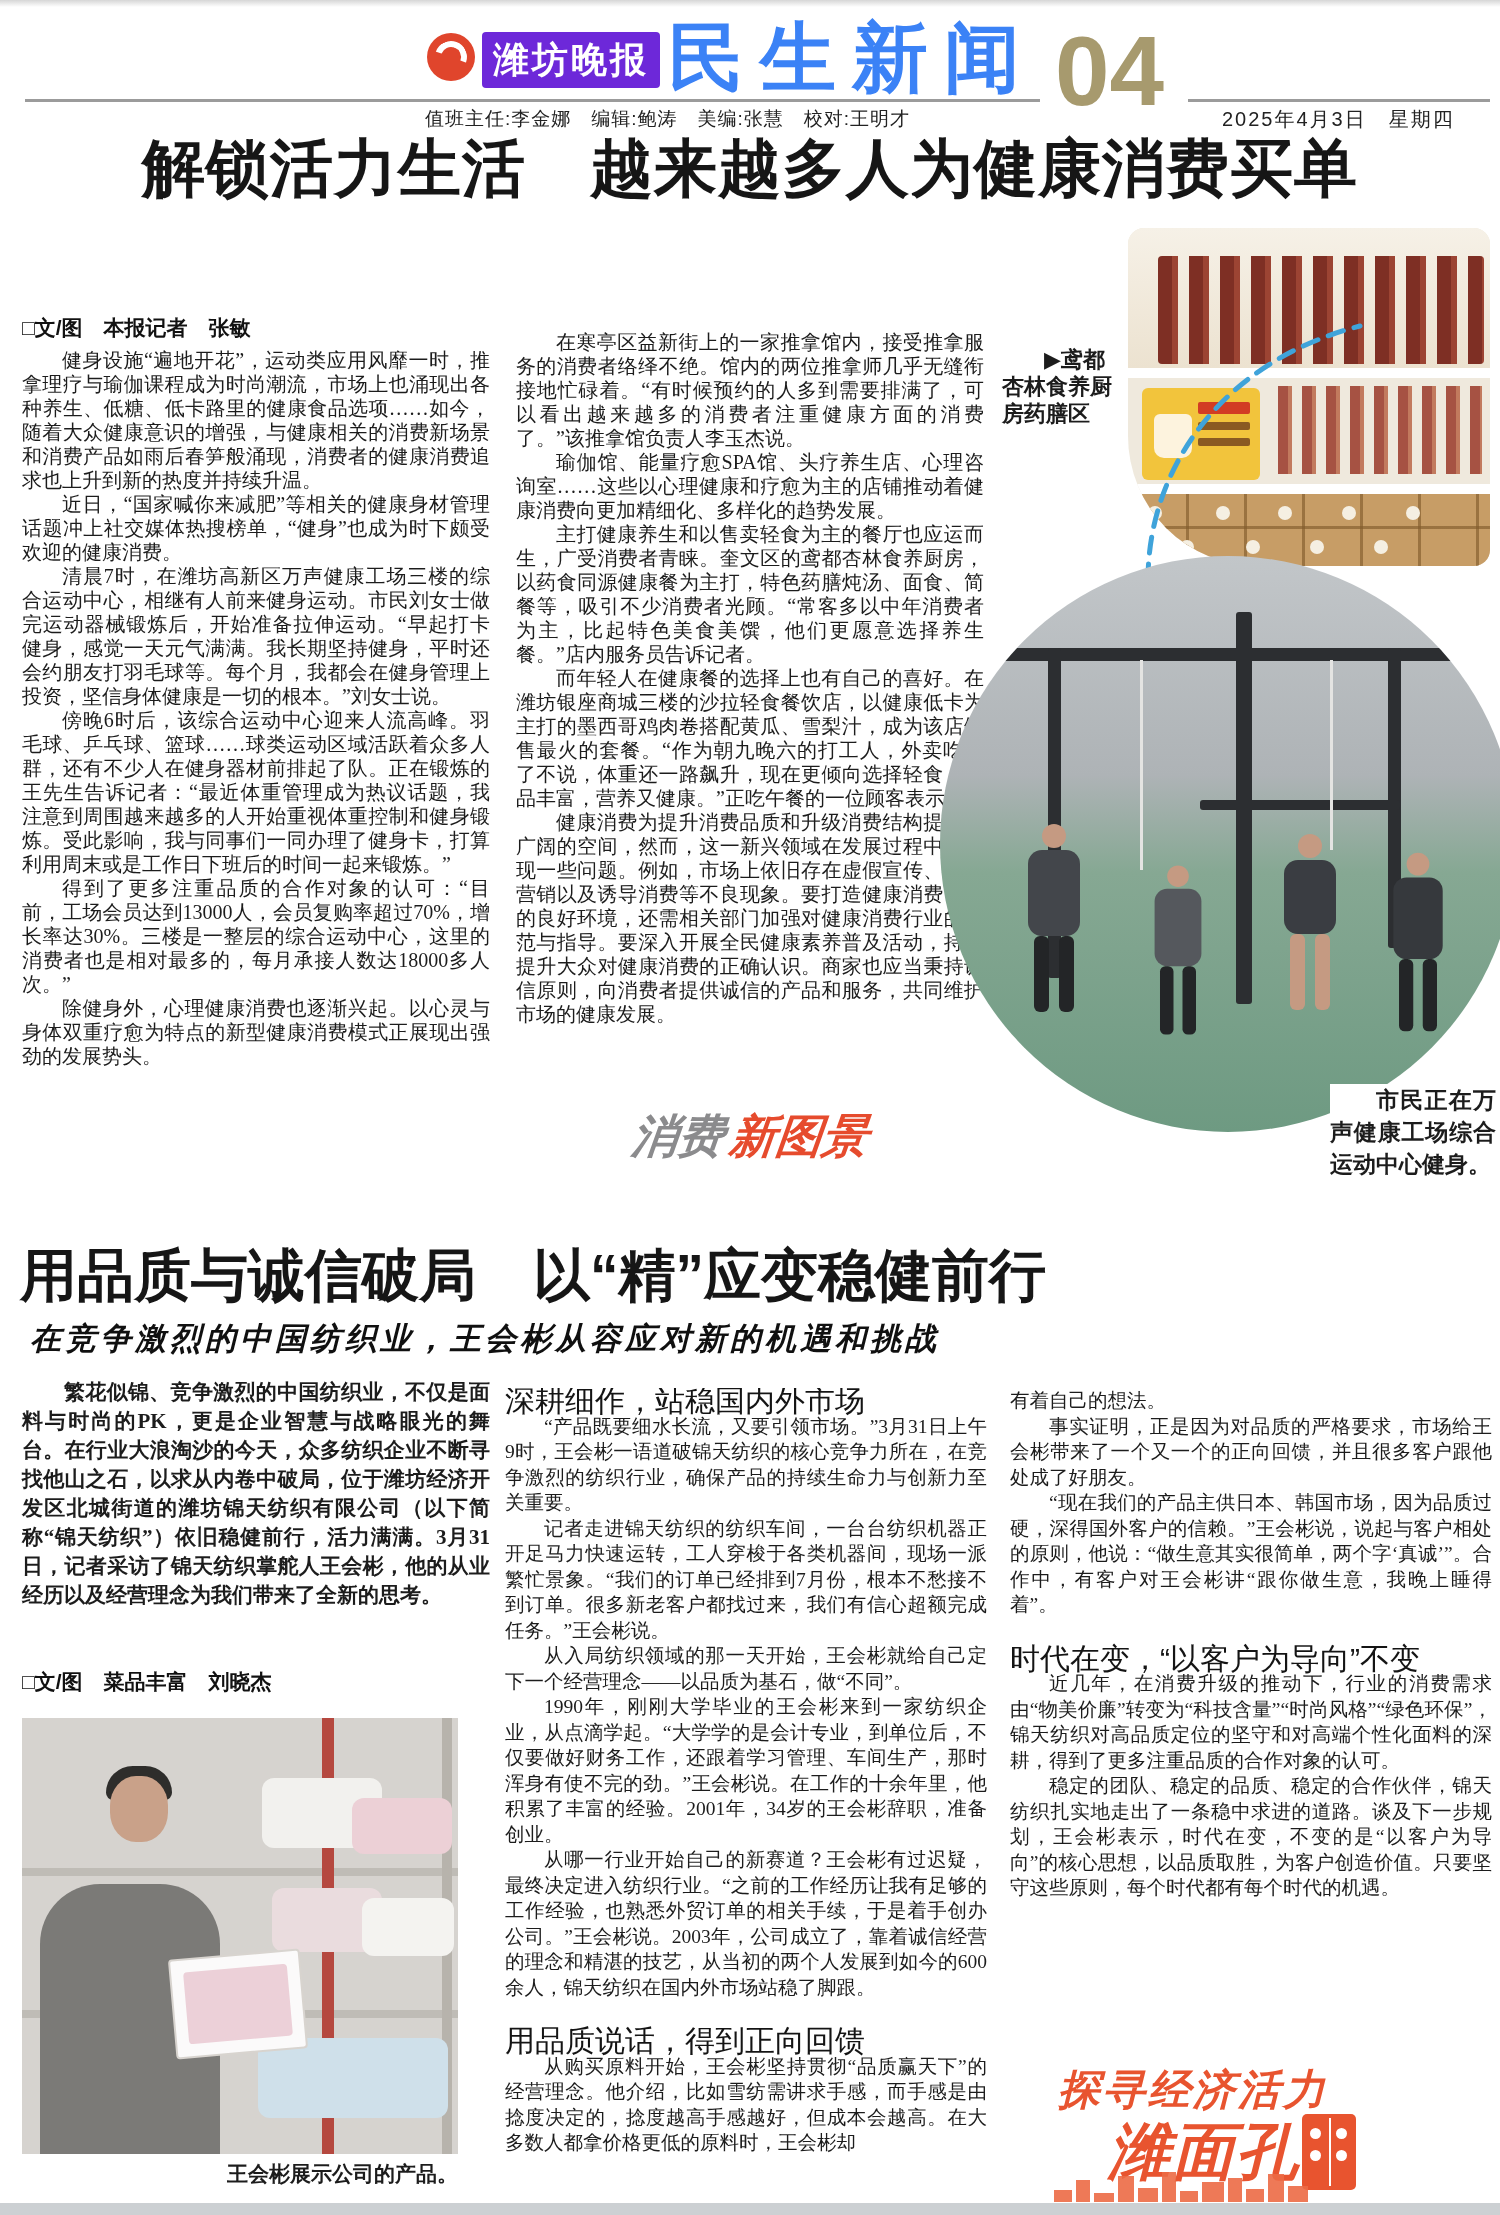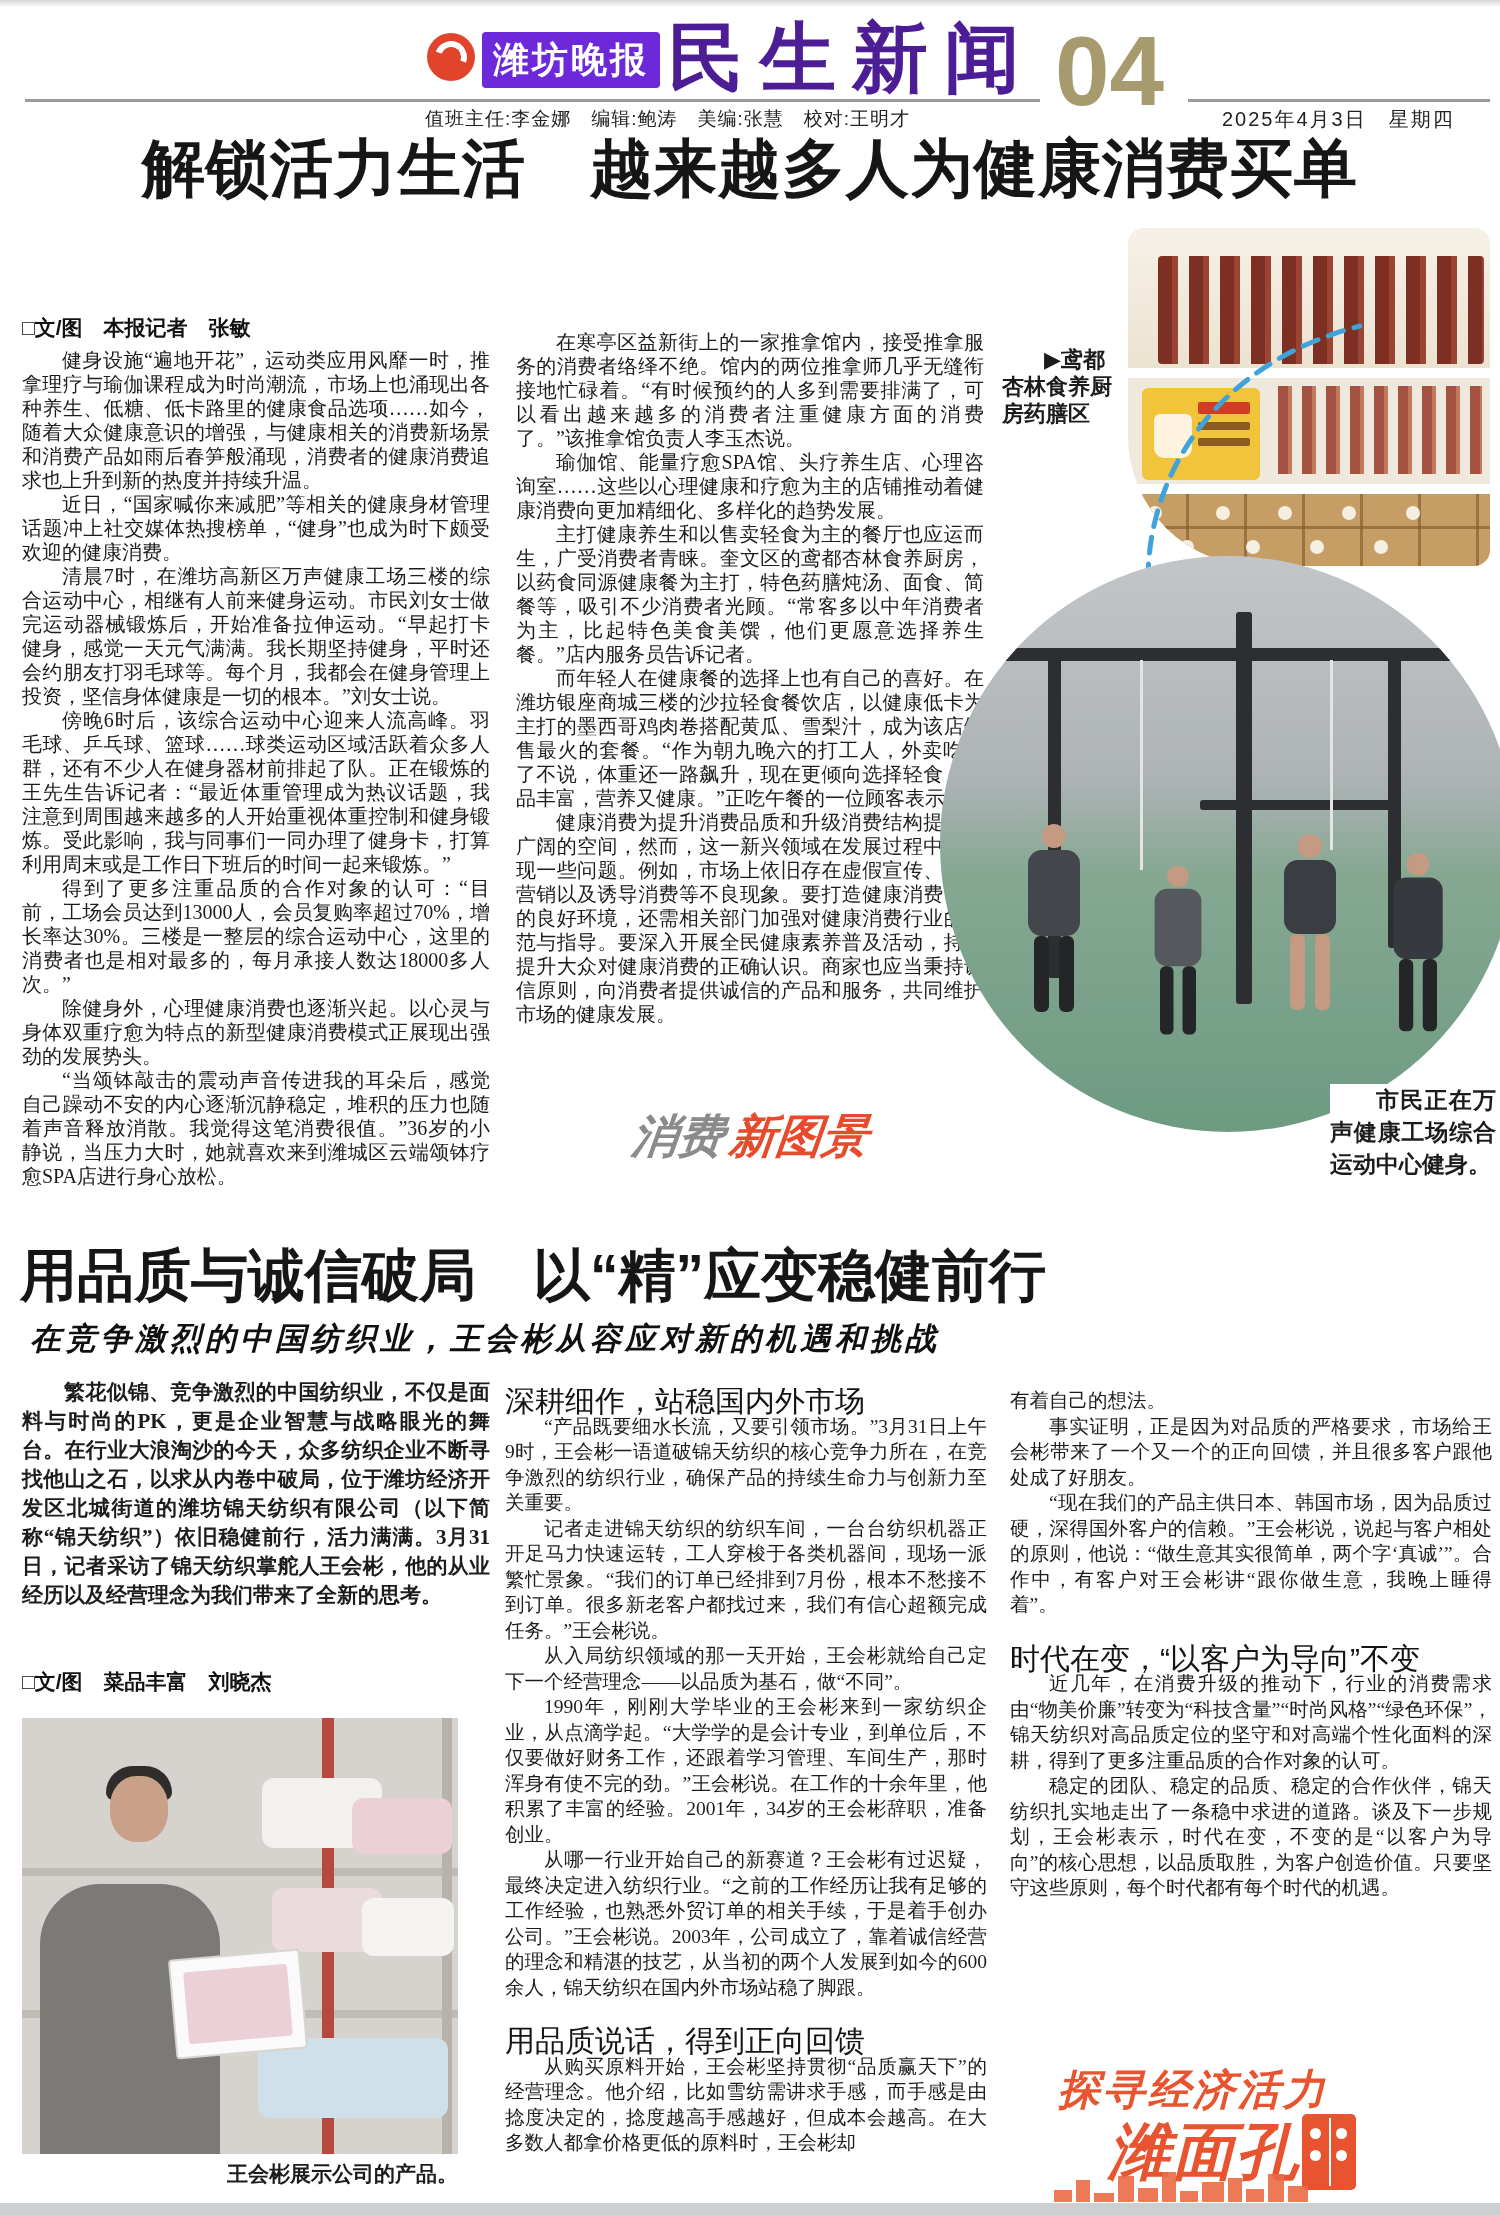--- a/index.html
+++ b/index.html
@@ -9,21 +9,21 @@
   .abs{position:absolute;}
 
   
   .top-edge{left:0;top:0;width:1500px;height:7px;background:linear-gradient(#d6d6d6,#ffffff);}
   .logo-icon{left:427px;top:33px;width:48px;height:48px;border-radius:50%;background:#e0452c;}
   .logo-icon::after{content:"";position:absolute;left:8px;top:8px;right:8px;bottom:8px;
         border:6px solid #fff;border-radius:50%;border-left-color:transparent;border-bottom-color:transparent;
         transform:rotate(-25deg);}
   .logo-box{left:482px;top:32px;width:178px;height:56px;background:#6d28d9;border-radius:4px;
         color:#fff;font-weight:900;font-size:36px;line-height:56px;text-align:center;letter-spacing:3px;}
-  .section-title{left:668px;top:8px;font-size:76px;font-weight:900;color:#4c1d95;letter-spacing:16px;white-space:nowrap;}
+  .section-title{left:668px;top:8px;font-size:76px;font-weight:900;color:#3b82f6;letter-spacing:16px;white-space:nowrap;}
   .rule{height:3px;background:#9b9b9b;}
   .rule-left{left:25px;top:99px;width:1015px;}
   .rule-right{left:1188px;top:99px;width:302px;}
   .masthead{left:425px;top:106px;font-size:19px;color:#222;letter-spacing:1px;white-space:nowrap;}
   .page-no{left:1055px;top:22px;font-size:98px;font-weight:700;color:#a79a6e;line-height:1;}
   .date{left:1222px;top:106px;font-size:20px;color:#222;letter-spacing:2px;white-space:nowrap;}
 
   
   .a1-headline{left:0;top:126px;width:1500px;text-align:center;font-size:63px;font-weight:900;
         letter-spacing:1px;color:#161616;white-space:nowrap;}
@@ -133,21 +133,20 @@
   <div class="abs a1-headline">解锁活力生活　越来越多人为健康消费买单</div>
 
   <div class="abs newscol a1col" style="left:22px;top:308px;margin-top:8px;">
     <p class="byline noindent" style="font-family:'Liberation Sans','DejaVu Sans',sans-serif;margin-bottom:8px;">□文/图　本报记者　张敏</p>
     <p>健身设施“遍地开花”，运动类应用风靡一时，推拿理疗与瑜伽课程成为时尚潮流，市场上也涌现出各种养生、低糖、低卡路里的健康食品选项……如今，随着大众健康意识的增强，与健康相关的消费新场景和消费产品如雨后春笋般涌现，消费者的健康消费追求也上升到新的热度并持续升温。</p>
     <p>近日，“国家喊你来减肥”等相关的健康身材管理话题冲上社交媒体热搜榜单，“健身”也成为时下颇受欢迎的健康消费。</p>
     <p>清晨7时，在潍坊高新区万声健康工场三楼的综合运动中心，相继有人前来健身运动。市民刘女士做完运动器械锻炼后，开始准备拉伸运动。“早起打卡健身，感觉一天元气满满。我长期坚持健身，平时还会约朋友打羽毛球等。每个月，我都会在健身管理上投资，坚信身体健康是一切的根本。”刘女士说。</p>
     <p>傍晚6时后，该综合运动中心迎来人流高峰。羽毛球、乒乓球、篮球……球类运动区域活跃着众多人群，还有不少人在健身器材前排起了队。正在锻炼的王先生告诉记者：“最近体重管理成为热议话题，我注意到周围越来越多的人开始重视体重控制和健身锻炼。受此影响，我与同事们一同办理了健身卡，打算利用周末或是工作日下班后的时间一起来锻炼。”</p>
     <p>得到了更多注重品质的合作对象的认可：“目前，工场会员达到13000人，会员复购率超过70%，增长率达30%。三楼是一整层的综合运动中心，这里的消费者也是相对最多的，每月承接人数达18000多人次。”</p>
     <p>除健身外，心理健康消费也逐渐兴起。以心灵与身体双重疗愈为特点的新型健康消费模式正展现出强劲的发展势头。</p>
-    <p>“当颂钵敲击的震动声音传进我的耳朵后，感觉自己躁动不安的内心逐渐沉静稳定，堆积的压力也随着声音释放消散。我觉得这笔消费很值。”36岁的小静说，当压力大时，她就喜欢来到潍城区云端颂钵疗愈SPA店进行身心放松。</p>
   </div>
 
   <div class="abs newscol a1col" style="left:516px;top:330px;">
     <p>在寒亭区益新街上的一家推拿馆内，接受推拿服务的消费者络绎不绝。馆内的两位推拿师几乎无缝衔接地忙碌着。“有时候预约的人多到需要排满了，可以看出越来越多的消费者注重健康方面的消费了。”该推拿馆负责人李玉杰说。</p>
     <p>瑜伽馆、能量疗愈SPA馆、头疗养生店、心理咨询室……这些以心理健康和疗愈为主的店铺推动着健康消费向更加精细化、多样化的趋势发展。</p>
     <p>主打健康养生和以售卖轻食为主的餐厅也应运而生，广受消费者青睐。奎文区的鸢都杏林食养厨房，以药食同源健康餐为主打，特色药膳炖汤、面食、简餐等，吸引不少消费者光顾。“常客多以中年消费者为主，比起特色美食美馔，他们更愿意选择养生餐。”店内服务员告诉记者。</p>
     <p>而年轻人在健康餐的选择上也有自己的喜好。在潍坊银座商城三楼的沙拉轻食餐饮店，以健康低卡为主打的墨西哥鸡肉卷搭配黄瓜、雪梨汁，成为该店销售最火的套餐。“作为朝九晚六的打工人，外卖吃腻了不说，体重还一路飙升，现在更倾向选择轻食，菜品丰富，营养又健康。”正吃午餐的一位顾客表示。</p>
     <p>健康消费为提升消费品质和升级消费结构提供了广阔的空间，然而，这一新兴领域在发展过程中也出现一些问题。例如，市场上依旧存在虚假宣传、过度营销以及诱导消费等不良现象。要打造健康消费市场的良好环境，还需相关部门加强对健康消费行业的规范与指导。要深入开展全民健康素养普及活动，持续提升大众对健康消费的正确认识。商家也应当秉持诚信原则，向消费者提供诚信的产品和服务，共同维护市场的健康发展。</p>
   </div>
 

